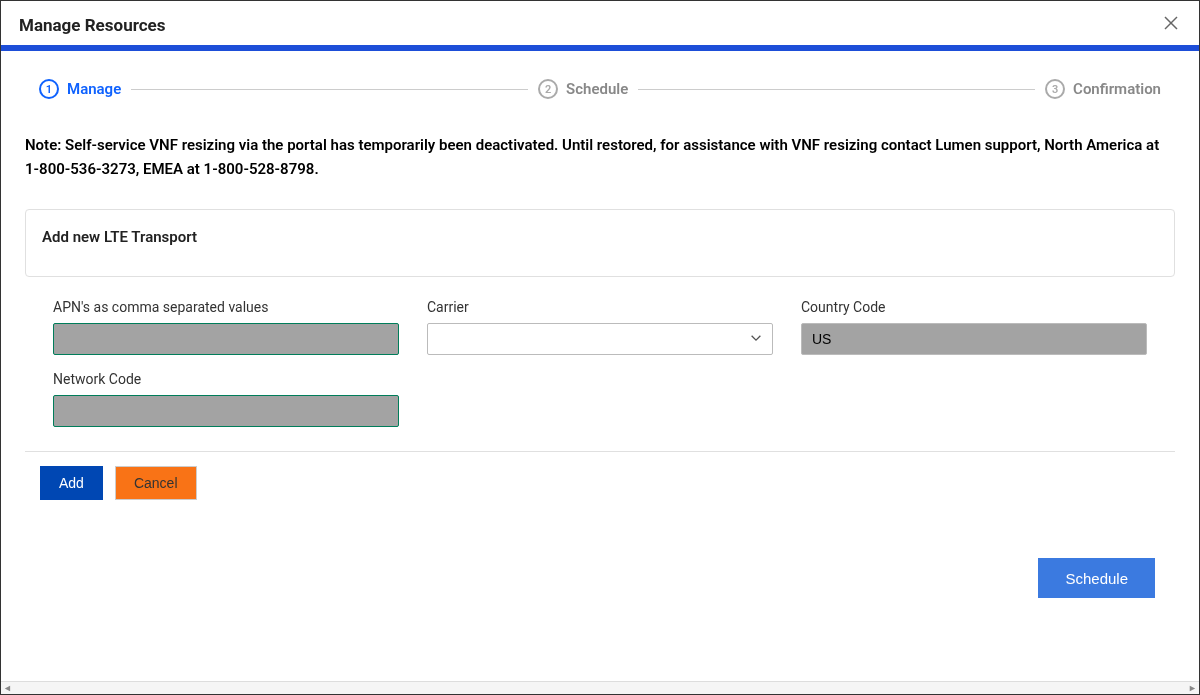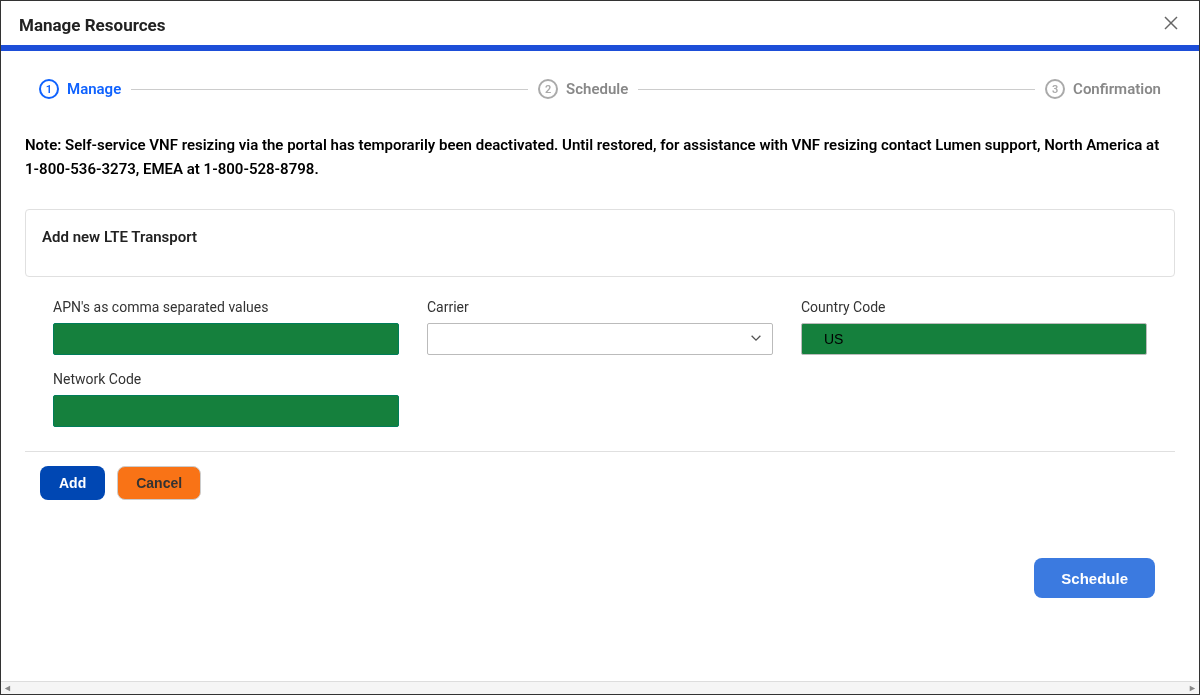--- a/index.html
+++ b/index.html
@@ -130,24 +130,24 @@
     }
     .field-label {
       font-size: 14px;
       color: #333;
       margin-bottom: 8px;
     }
     .field-input {
       height: 32px;
       border: 1px solid #007d5a;
       border-radius: 2px;
-      padding: 0 22px;
+      padding: 0 10px;
       font-size: 14px;
       outline: none;
-      background: #15803d;
+      background: #a3a3a3;
     }
     .field-input.gray {
       border-color: #bbb;
     }
     .field-select-wrap {
       position: relative;
       height: 32px;
     }
     .field-select {
       width: 100%;
@@ -179,23 +179,23 @@
     .actions-row {
       border-top: 1px solid #e0e0e0;
       padding: 14px 15px 0 15px;
       margin-top: 24px;
       display: flex;
       gap: 12px;
     }
     .btn {
       height: 34px;
       padding: 0 18px;
-      border-radius: 8px;
+      border-radius: 0;
       font-size: 14px;
-      font-weight: 700;
+      font-weight: 400;
       cursor: pointer;
       border: 1px solid transparent;
       display: inline-flex;
       align-items: center;
       justify-content: center;
     }
     .btn-primary {
       background: #0047b3;
       color: #fff;
     }

